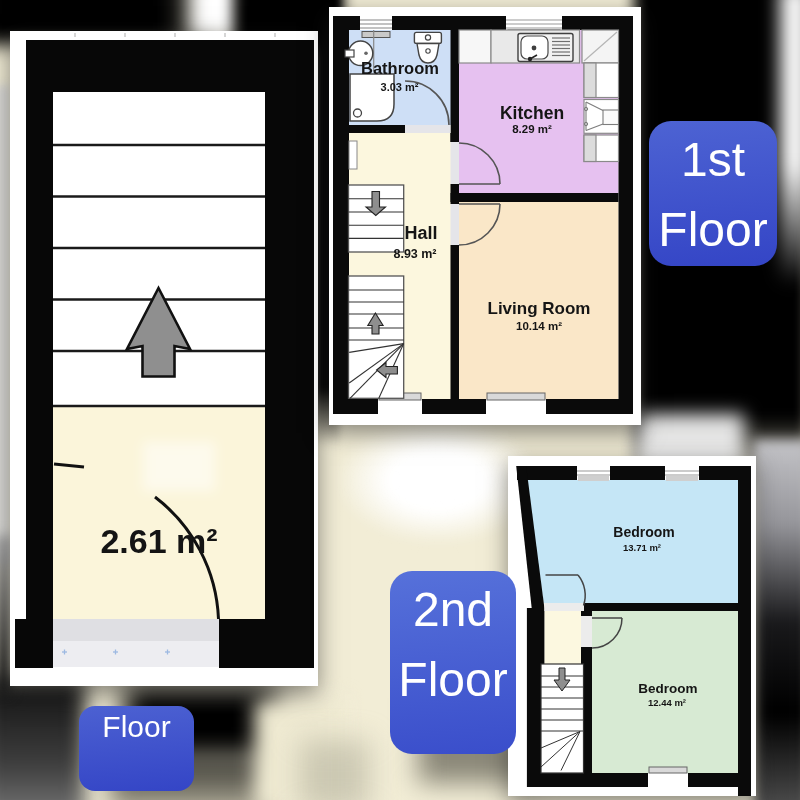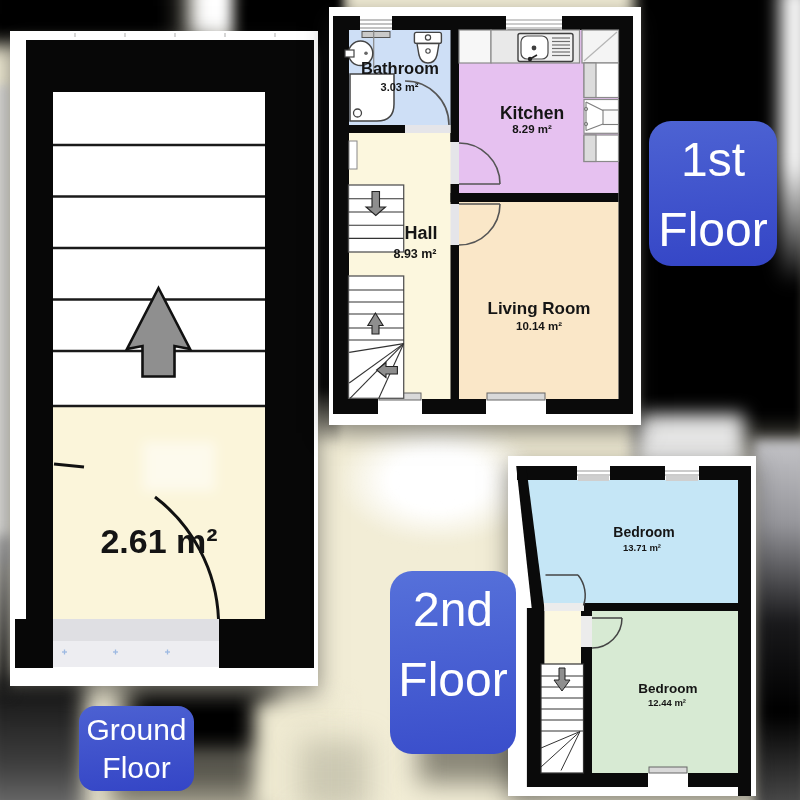--- a/index.html
+++ b/index.html
@@ -288,16 +288,15 @@
 
   <div class="lbl" style="left:649px;top:121px;width:128px;height:145px;border-radius:22px;background:linear-gradient(175deg,#4d63d3,#3445c6);">
     <div style="font-size:48px;line-height:52px;margin-top:13px;">1st</div>
     <div style="font-size:48px;line-height:52px;margin-top:18px;">Floor</div>
   </div>
   <div class="lbl" style="left:390px;top:571px;width:126px;height:183px;border-radius:22px;background:linear-gradient(175deg,#5671da,#3a4ecb);">
     <div style="font-size:48px;line-height:52px;margin-top:13px;">2nd</div>
     <div style="font-size:48px;line-height:52px;margin-top:18px;">Floor</div>
   </div>
   <div class="lbl" style="left:79px;top:706px;width:115px;height:85px;border-radius:16px;background:linear-gradient(175deg,#4c61d2,#3445c6);">
-    <div style="font-size:30px;line-height:34px;margin-top:7px;">Ground</div>
     <div style="font-size:30px;line-height:34px;margin-top:4px;">Floor</div>
   </div>
 </div>
 
 </body></html>

